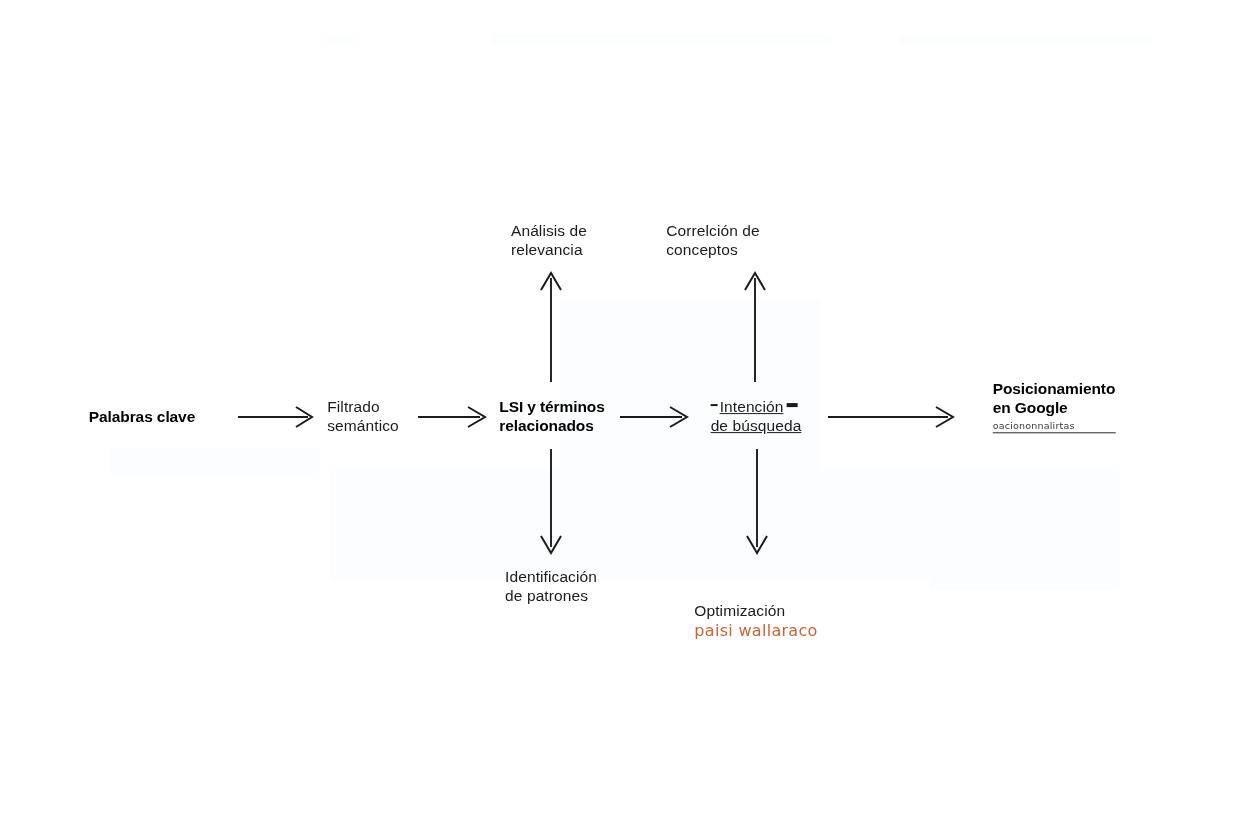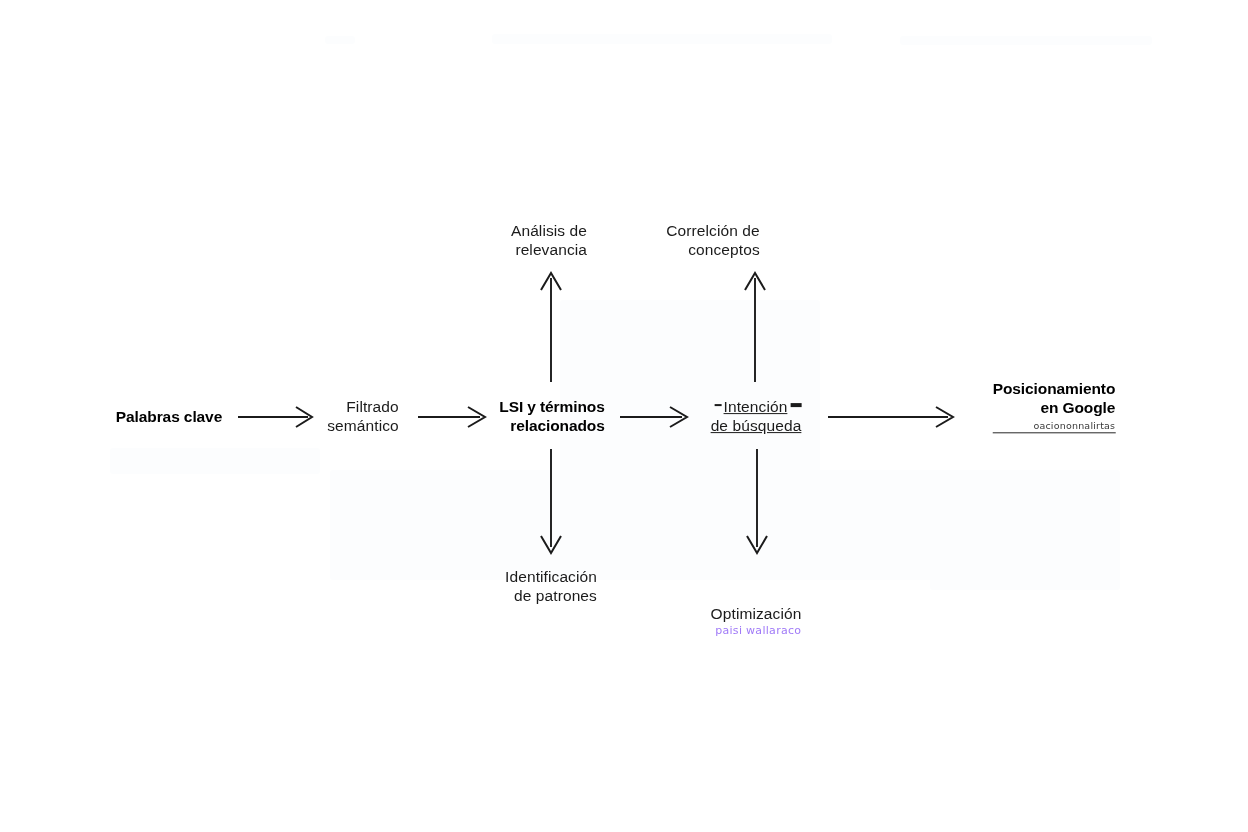--- a/index.html
+++ b/index.html
@@ -29,21 +29,21 @@
     position: absolute;
     left: 0; top: 0;
     width: 1248px;
     height: 832px;
     pointer-events: none;
   }
 
   
   .node {
     position: absolute;
-    text-align: right;
+    text-align: left;
     line-height: 1.22;
     white-space: nowrap;
     letter-spacing: 0.1px;
   }
 
   .node .ln { display: block; }
 
   .node.regular {
     font-size: 15.5px;
     font-weight: 400;
@@ -58,23 +58,23 @@
   }
 
   
   .cx {
     transform: translate(-50%, -50%);
   }
 
   
   .garbled {
     display: block;
-    font-size: 11px;
+    font-size: 16px;
     font-weight: 400;
-    color: #8b5cf6;
+    color: #c2410c;
     filter: blur(0.55px);
     opacity: 0.82;
     letter-spacing: 0.3px;
     font-family: "DejaVu Sans", sans-serif;
   }
 
   .garbled-small {
     display: block;
     font-size: 9.5px;
     font-weight: 400;
@@ -167,21 +167,21 @@
       </g>
 
       <g>
         <line x1="757" y1="449" x2="757" y2="547"></line>
         <polyline points="747,536 757,553 767,536" fill="none" stroke-width="2.0"></polyline>
       </g>
 
     </g>
   </svg>
 
-  <div class="node bold cx" style="left:164px; top:417px;padding-left:10px;">
+  <div class="node bold cx" style="left:137px; top:417px;padding-left:10px;">
     <span class="ln">Palabras clave</span>
   </div>
 
   <div class="node regular cx" style="left:363px; top:417px;">
     <span class="ln">Filtrado</span>
     <span class="ln">semántico</span>
   </div>
 
   <div class="node bold cx" style="left:552px; top:417px;">
     <span class="ln">LSI y términos</span>

